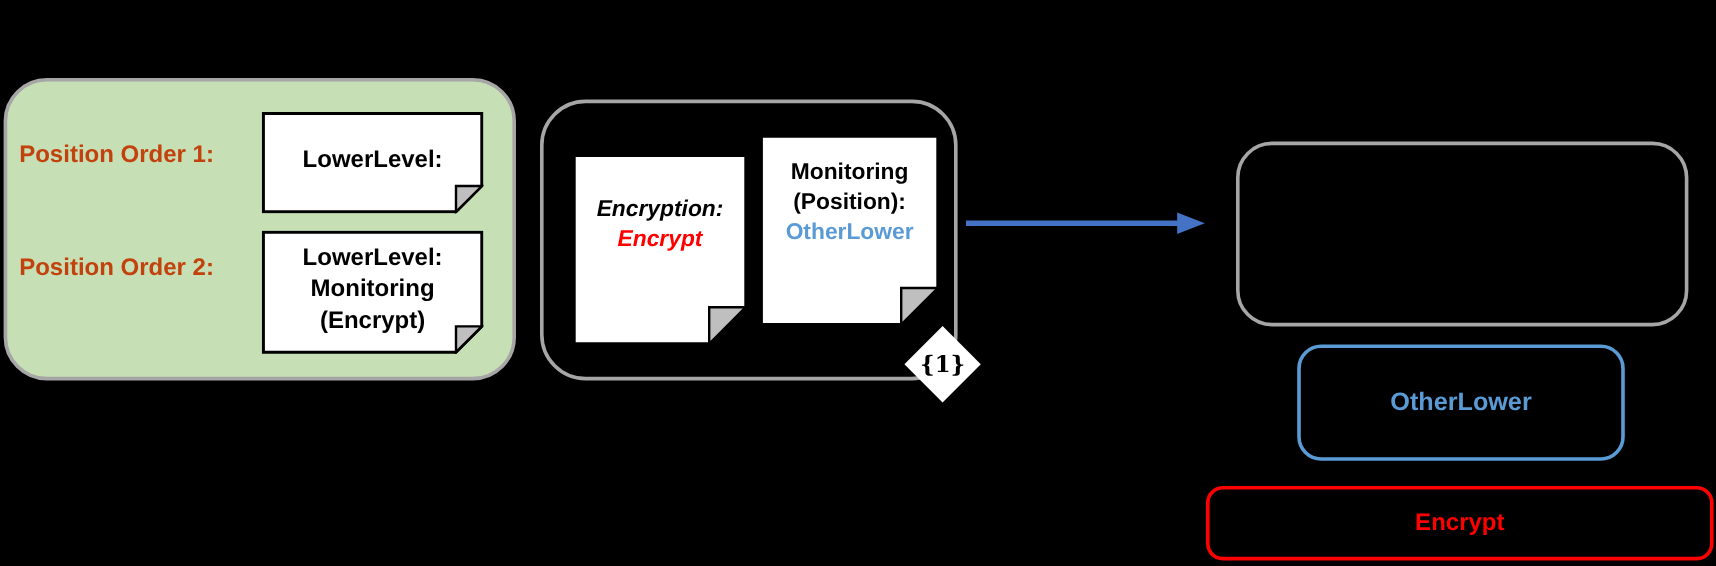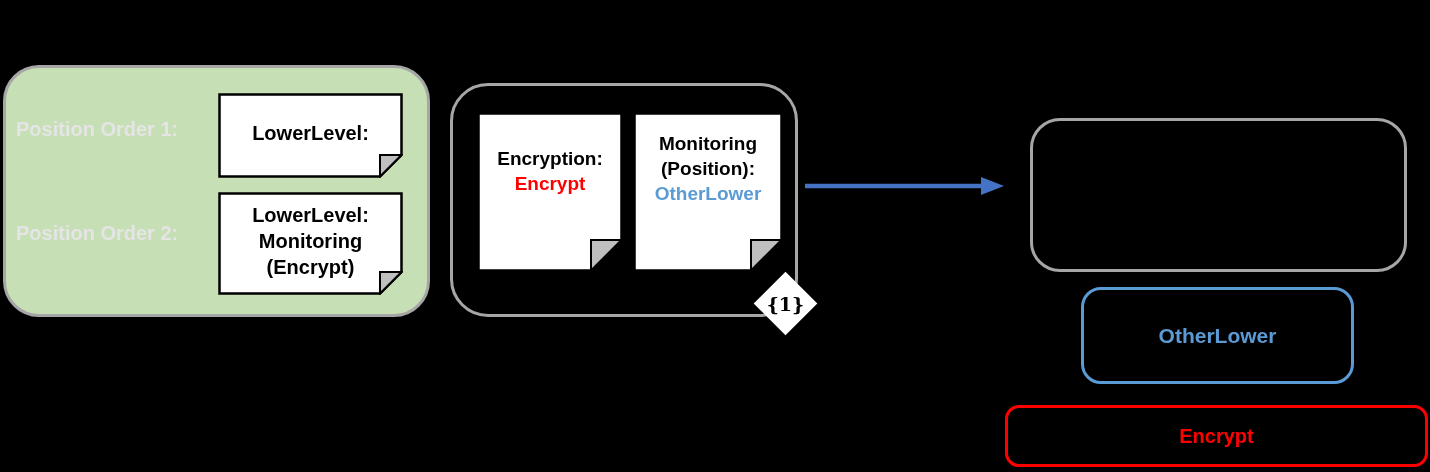--- a/index.html
+++ b/index.html
@@ -17,40 +17,40 @@
   
   .green-panel{
     left:3px;top:65px;width:427px;height:252px;
     background:var(--green_fill);
     border:3px solid var(--gray_border);
     border-radius:36px;
     box-sizing:border-box;
   }
   .pos-label{
     font-size:20px;
-    color:#e5e5e5;
+    color:#c2410c;
     white-space:nowrap;
   }
   .pos-label-1{left:16px;top:118px;}
-  .pos-label-2{left:16px;top:222px;}
+  .pos-label-2{left:16px;top:212px;}
 
   
   .note{box-sizing:border-box;}
   .note svg{position:absolute;left:0;top:0;}
   .note-text{
     position:absolute;left:0;top:0;right:0;bottom:0;
     display:flex;flex-direction:column;align-items:center;
     text-align:right;
     font-size:20px;line-height:26px;
     color:#000;
   }
   .note-text.centered{justify-content:center;padding-bottom:6px;}
   .note-a{left:218px;top:93px;width:185px;height:85px;}
   .note-b{left:218px;top:192px;width:185px;height:103px;}
-  .note-c{left:477px;top:112px;width:146px;height:160px;}
+  .note-c{left:477px;top:128px;width:146px;height:160px;font-style:italic;}
   .note-d{left:633px;top:112px;width:150px;height:160px;}
   .note-c .note-text{padding-top:34px;font-size:19px;line-height:25px;}
   .note-d .note-text{padding-top:19px;font-size:19px;line-height:25px;}
   .val-red{color:var(--red);}
   .val-blue{color:var(--blue);}
 
   
   .group-box{
     left:450px;top:83px;width:348px;height:234px;
     border:3px solid var(--gray_border);

